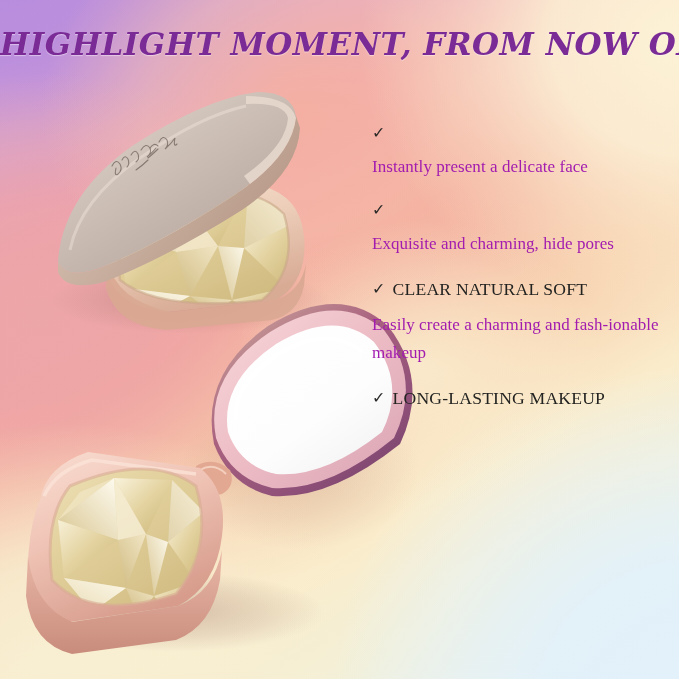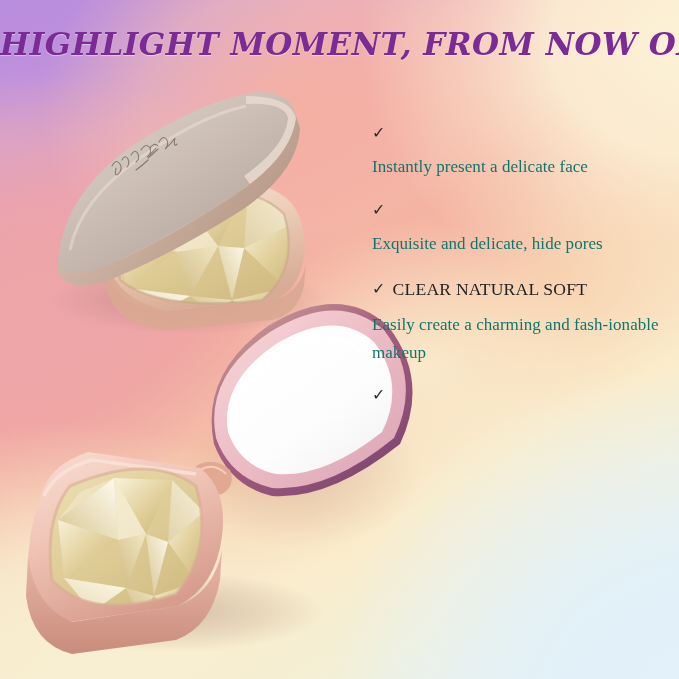--- a/index.html
+++ b/index.html
@@ -107,21 +107,21 @@
   .check {
     font-size: 16px;
     line-height: 1;
     color: #2a2a28;
     transform: translateY(-1px);
   }
   .feature-desc {
     margin-top: 11px;
     font-size: 17px;
     line-height: 1.62;
-    color: #0f766e;
+    color: #a21caf;
     letter-spacing: 0.05px;
   }
 
   
   .product-art {
     position: absolute;
     left: 0;
     top: 0;
     width: 679px;
     height: 679px;
@@ -317,31 +317,32 @@
       <div class="feature-head">
         <span class="check">✓</span>
       </div>
       <div class="feature-desc">Instantly present a delicate face</div>
     </div>
 
     <div class="feature">
       <div class="feature-head">
         <span class="check">✓</span>
       </div>
-      <div class="feature-desc">Exquisite and delicate, hide pores</div>
+      <div class="feature-desc">Exquisite and charming, hide pores</div>
     </div>
 
     <div class="feature">
       <div class="feature-head">
         <span class="check">✓</span>
         <span>CLEAR NATURAL SOFT</span>
       </div>
       <div class="feature-desc">Easily create a charming and fash-ionable makeup</div>
     </div>
 
     <div class="feature">
       <div class="feature-head">
         <span class="check">✓</span>
+        <span>LONG-LASTING MAKEUP</span>
       </div>
     </div>
 
   </div>
 </div>
 
 </body></html>

